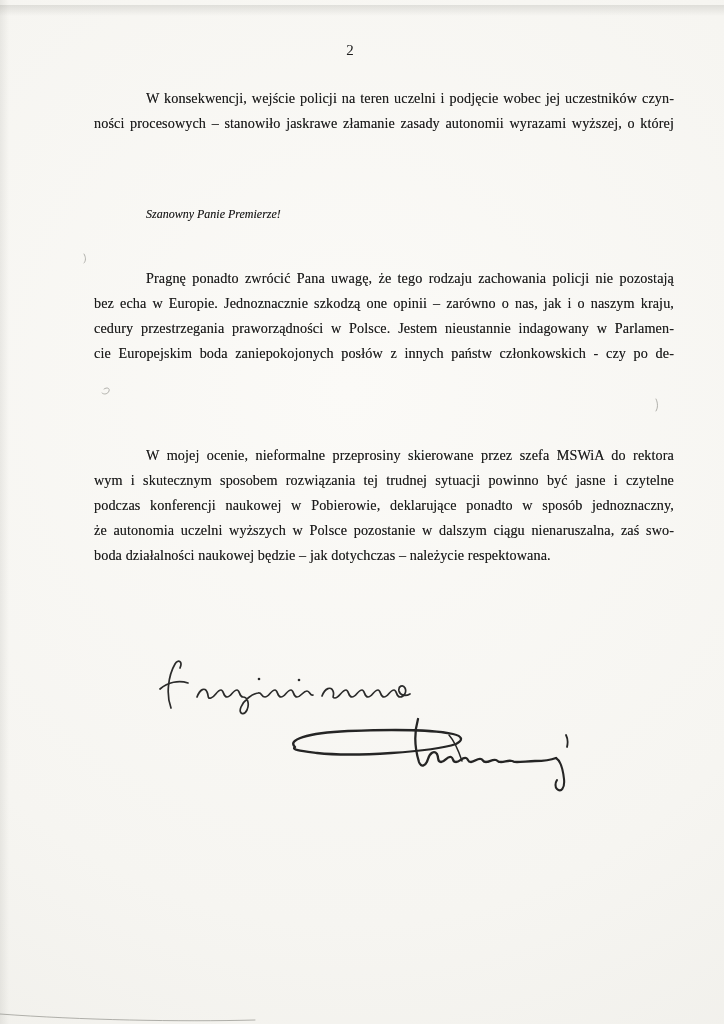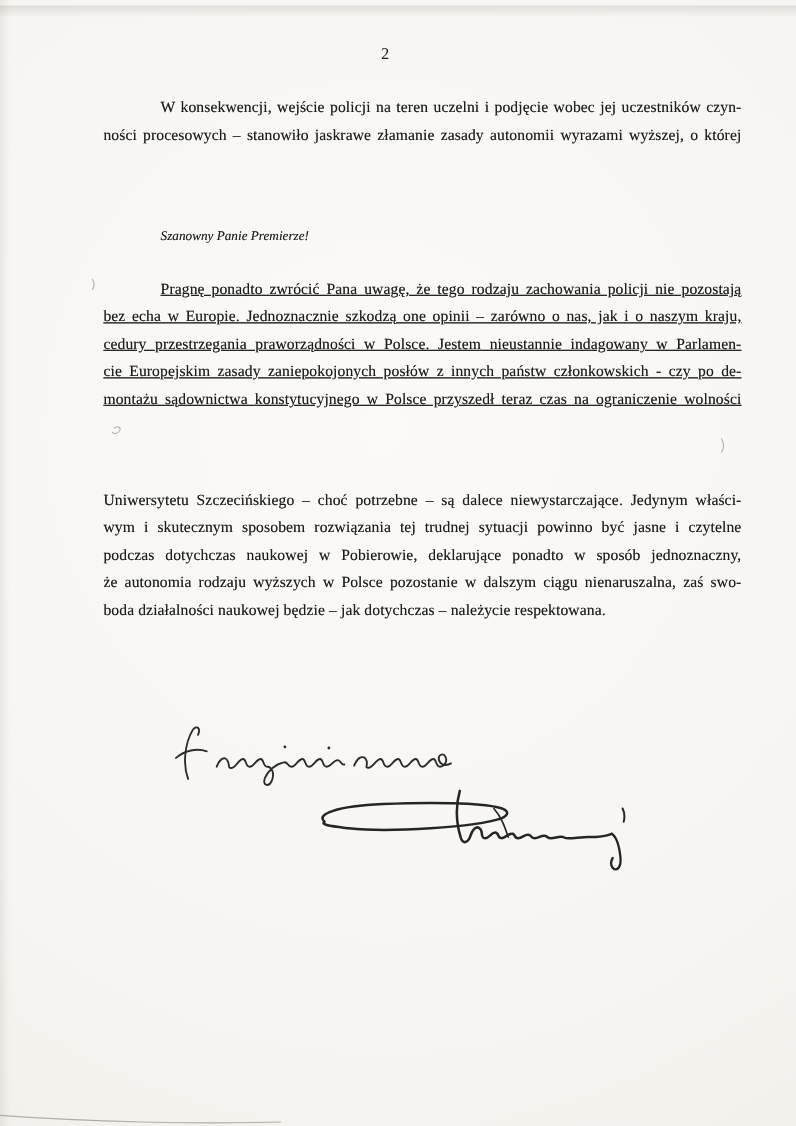--- a/index.html
+++ b/index.html
@@ -40,21 +40,21 @@
   .para .line.last { text-align-last: left; }
   .salutation {
     font-style: italic;
     font-size: 12px;
     line-height: 25px;
     padding-left: 52px;
     text-shadow: 0 0 0.4px rgba(20,20,20,0.5);
   }
   .p1 { top:86px; }
   .sal { top:202px; }
-  .p2 { top:251px;text-decoration:underline; }
+  .p2 { top:266px; }
   .p3 { top:443px; }
   .overlay {
     position:absolute; left:0; top:0; width:724px; height:1024px;
     pointer-events:none;
   }
   .sr-only {
     position:absolute; width:1px; height:1px; overflow:hidden;
     clip:rect(0 0 0 0); white-space:nowrap;
   }
 </style>
@@ -72,29 +72,28 @@
       <div class="line first">W konsekwencji, wejście policji na teren uczelni i podjęcie wobec jej uczestników czyn-</div>
       <div class="line">ności procesowych – stanowiło jaskrawe złamanie zasady autonomii wyrazami wyższej, o której</div>
     </div>
 
   <div class="block sal salutation">Szanowny Panie Premierze!</div>
 
   <div class="block para p2">
       <div class="line first">Pragnę ponadto zwrócić Pana uwagę, że tego rodzaju zachowania policji nie pozostają</div>
       <div class="line">bez echa w Europie. Jednoznacznie szkodzą one opinii – zarówno o nas, jak i o naszym kraju,</div>
       <div class="line">cedury przestrzegania praworządności w Polsce. Jestem nieustannie indagowany w Parlamen-</div>
-      <div class="line">cie Europejskim zasady zaniepokojonych posłów z innych państw członkowskich - czy po de-</div>
-      <div class="line">montażu sądownictwa konstytucyjnego w Polsce przyszedł teraz czas na ograniczenie wolności</div>
+      <div class="line">cie Europejskim boda zaniepokojonych posłów z innych państw członkowskich - czy po de-</div>
     </div>
 
   <div class="block para p3">
-      <div class="line">Uniwersytetu Szczecińskiego – choć potrzebne – są dalece niewystarczające. Jedynym właści-</div>
+      <div class="line first">W mojej ocenie, nieformalne przeprosiny skierowane przez szefa MSWiA do rektora</div>
       <div class="line">wym i skutecznym sposobem rozwiązania tej trudnej sytuacji powinno być jasne i czytelne</div>
-      <div class="line">podczas dotychczas naukowej w Pobierowie, deklarujące ponadto w sposób jednoznaczny,</div>
-      <div class="line">że autonomia rodzaju wyższych w Polsce pozostanie w dalszym ciągu nienaruszalna, zaś swo-</div>
+      <div class="line">podczas konferencji naukowej w Pobierowie, deklarujące ponadto w sposób jednoznaczny,</div>
+      <div class="line">że autonomia uczelni wyższych w Polsce pozostanie w dalszym ciągu nienaruszalna, zaś swo-</div>
       <div class="line last">boda działalności naukowej będzie – jak dotychczas – należycie respektowana.</div>
     </div>
 
   <span class="sr-only">Z wyrazami szacunku</span>
 
   <svg class="overlay" viewBox="0 0 724 1024" xmlns="http://www.w3.org/2000/svg">
 
     <g fill="none" stroke="#1a1a1a" stroke-width="1.7" stroke-linecap="round" stroke-linejoin="round" opacity="0.92">
       <path d="M171,708 C166,695 168,676 175,664 C178,659 183,661 180,668"></path>
       <path d="M160,689 C168,682 179,680 188,683"></path>

